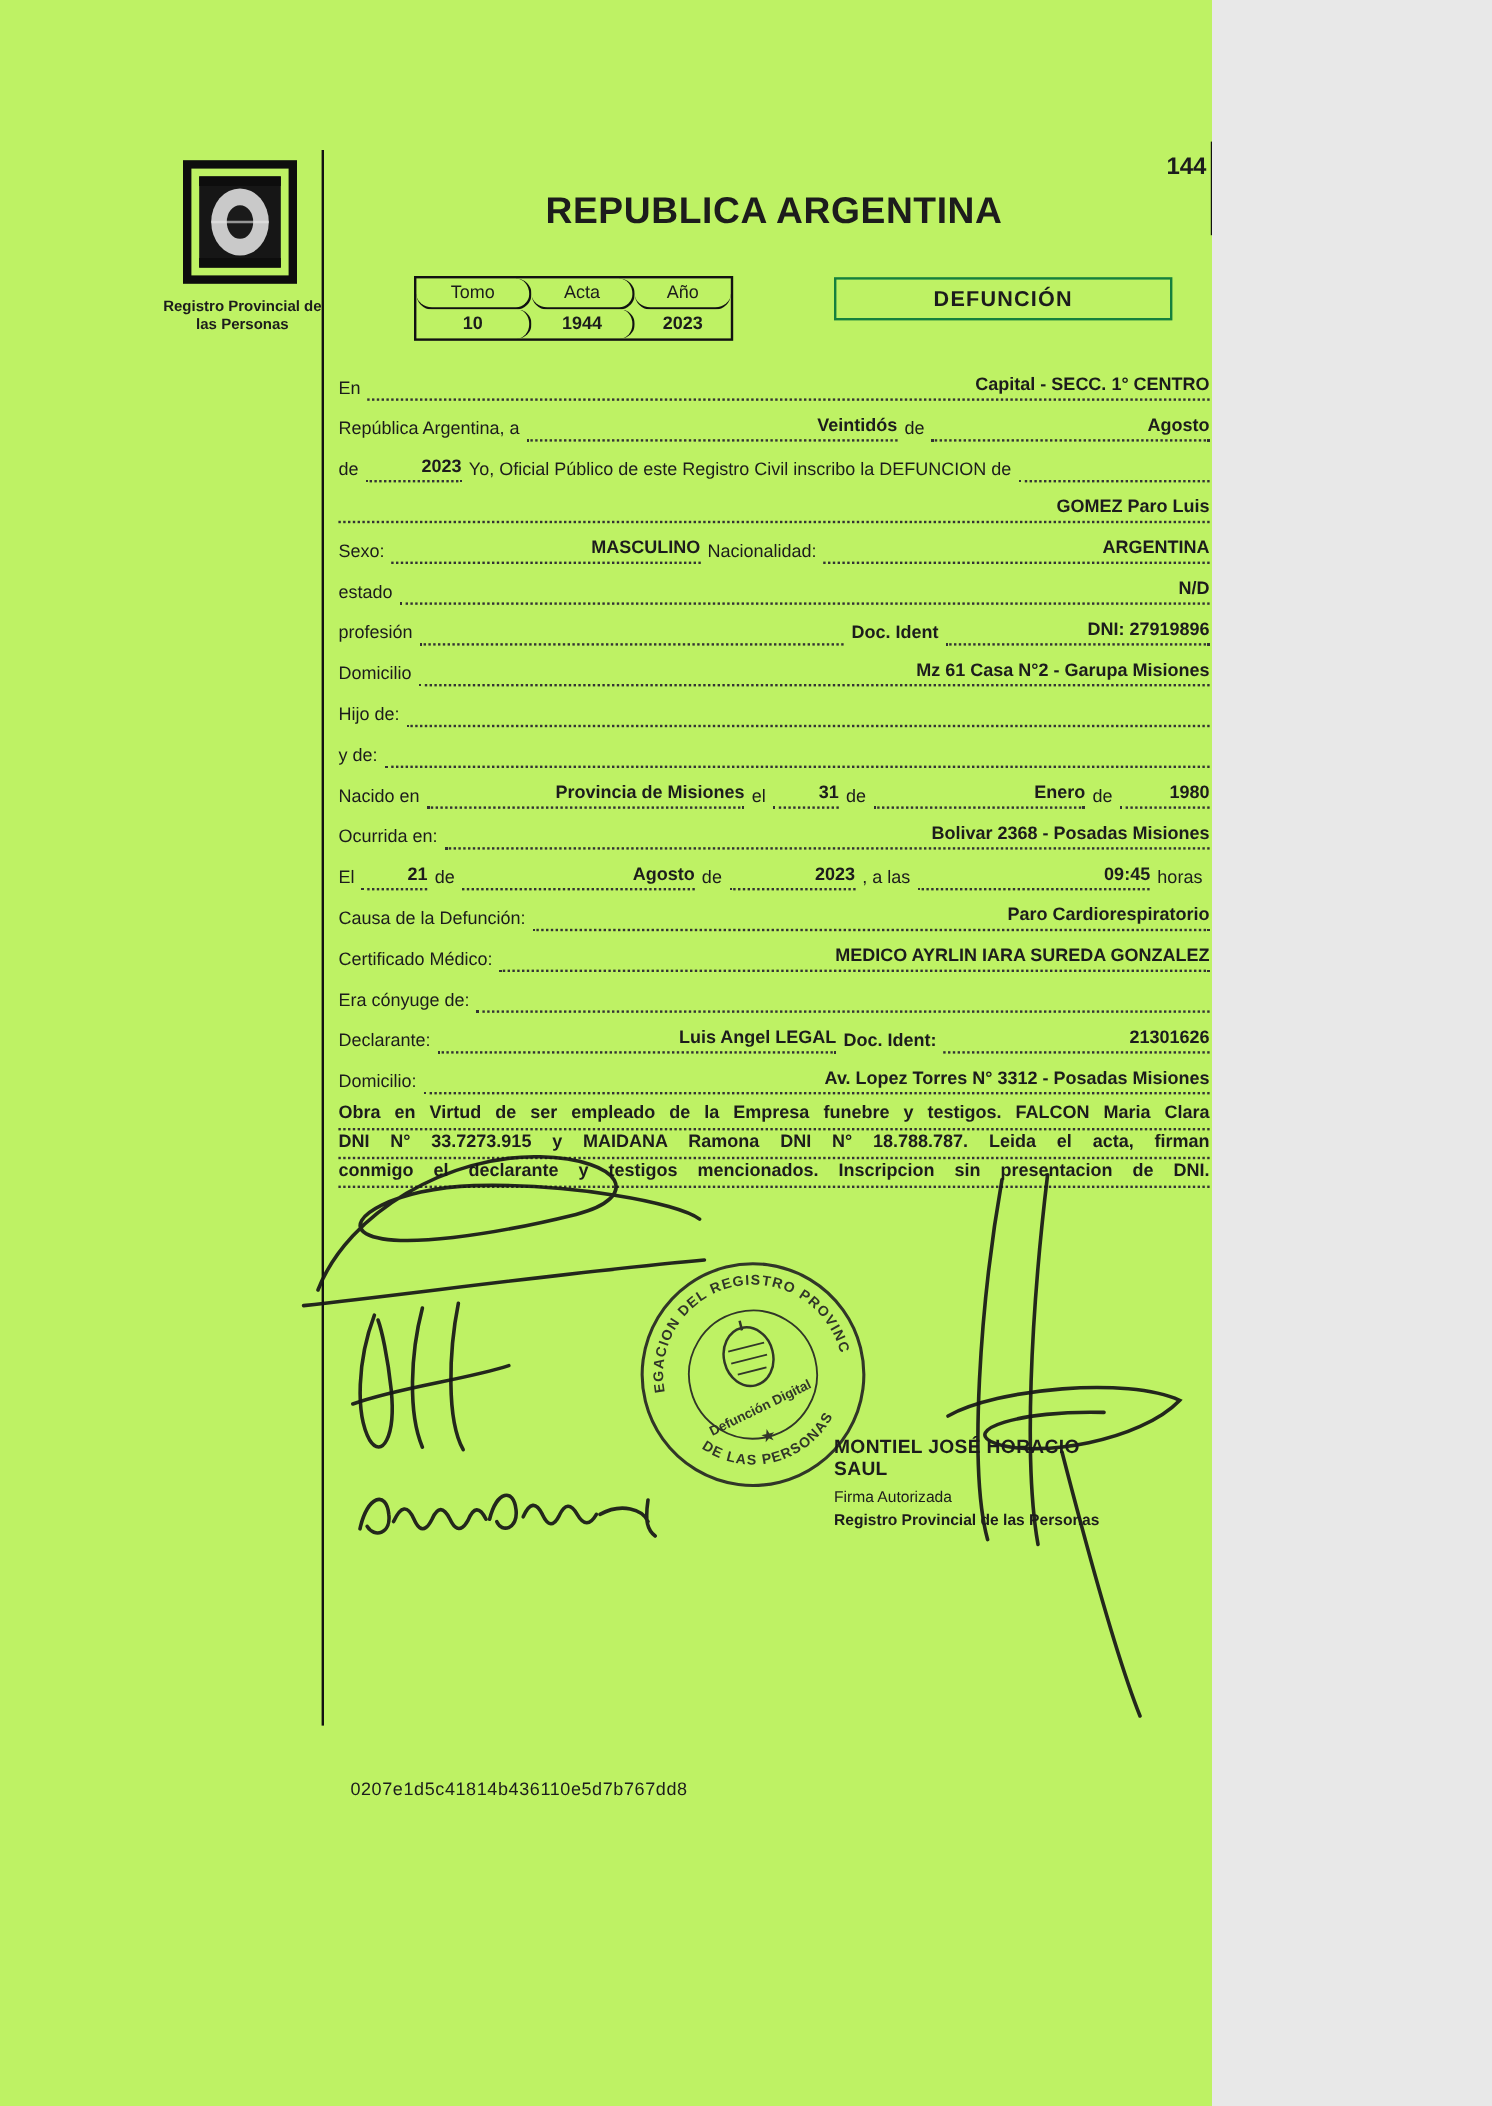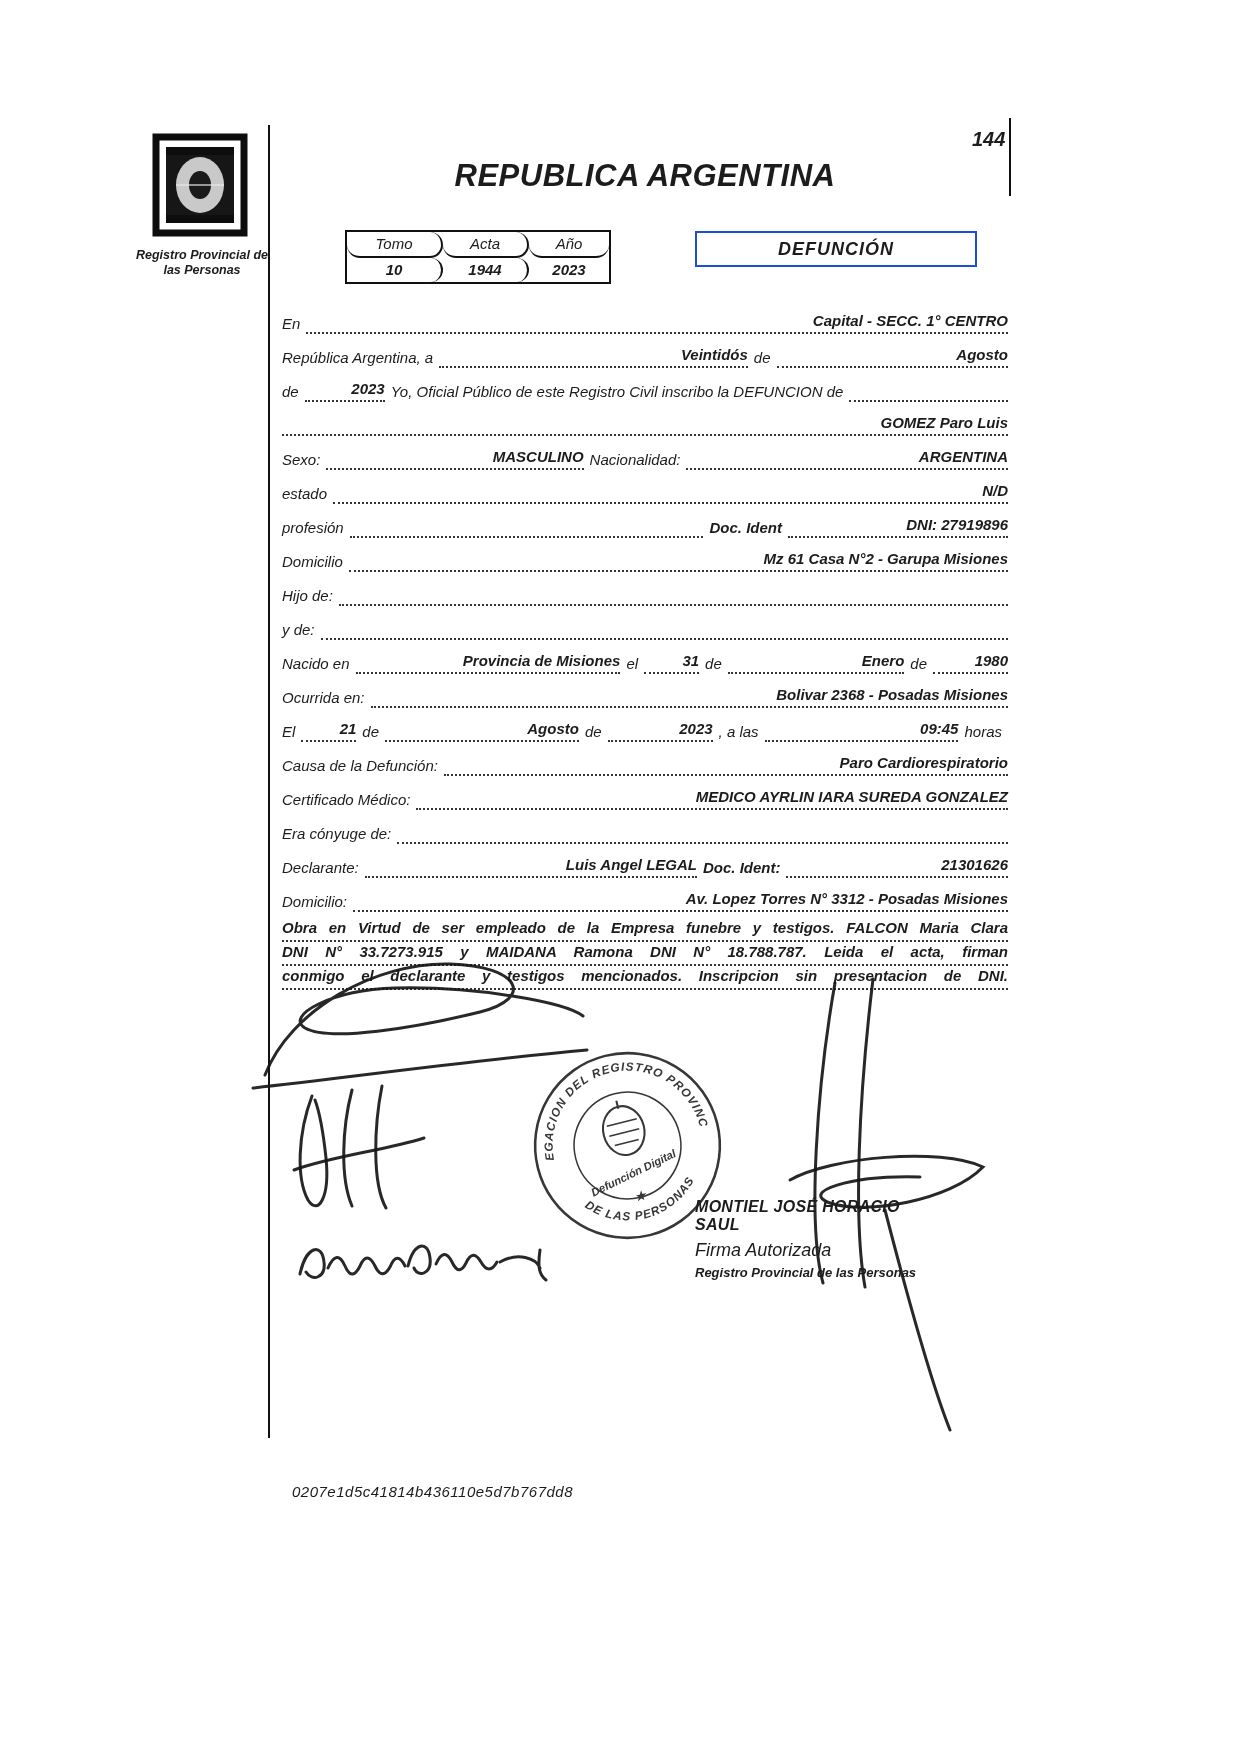--- a/index.html
+++ b/index.html
@@ -1,37 +1,37 @@
 <!DOCTYPE html>
 <html><head>
 <meta charset="utf-8">
 <style>
   html,body{margin:0;padding:0;background:#e8e8e8;}
   .page{
-    position:relative;width:1243px;height:1755px;background:#ffffff;
-    font-family:"Liberation Sans",sans-serif;color:#1c1c1c;overflow:hidden;font-style:italic;
+    position:relative;width:1010px;height:1755px;background:#bef264;
+    font-family:"Liberation Sans",sans-serif;color:#1c1c1c;overflow:hidden;
   }
   
   .page-num{position:absolute;top:128px;left:972px;font-size:20px;font-weight:bold;}
   .corner-line{position:absolute;top:118px;left:1009px;width:2px;height:78px;background:#111;}
   .left-border{position:absolute;top:125px;left:268px;width:2px;height:1313px;background:#111;}
   .logo{position:absolute;top:133px;left:152px;}
   .logo-caption{position:absolute;top:248px;left:112px;width:180px;text-align:center;
     font-size:12.5px;font-weight:bold;line-height:15px;}
   .doc-title{position:absolute;top:158px;left:282px;width:726px;text-align:center;
     font-size:31px;font-weight:bold;letter-spacing:.5px;}
   
   .record-table{position:absolute;top:230px;left:345px;display:grid;
     grid-template-columns:96px 86px 80px;border:2px solid #111;}
   .record-table .cell{border-right:2px solid #111;border-bottom:2px solid #111;
     height:24px;line-height:24px;text-align:center;font-size:15px;border-radius:13px;}
   .record-table .cell:nth-child(3n){border-right:none;}
   .record-table .cell.last{border-bottom:none;}
   .record-table .val{font-weight:bold;}
-  .type-box{position:absolute;top:231px;left:695px;width:278px;height:32px;border:2px solid #1d4ed8;
+  .type-box{position:absolute;top:231px;left:695px;width:278px;height:32px;border:2px solid #15803d;
     text-align:center;line-height:32px;font-size:18px;font-weight:bold;letter-spacing:1px;}
   
   .form{position:absolute;top:300px;left:282px;width:726px;}
   .row{display:flex;align-items:flex-end;height:34px;font-size:15px;}
   .lbl{white-space:nowrap;padding:0 6px 2px 0;}
   .lbl.b{font-weight:bold;}
   .lbl.pad{padding-left:6px;}
   .seg{border-bottom:2px dotted #333;text-align:right;font-weight:bold;
     padding-bottom:1px;min-width:28px;min-height:19px;}
   .grow{flex:1;}
@@ -40,21 +40,21 @@
   .para{margin-top:6px;font-weight:bold;font-size:15px;}
   .para .pline{border-bottom:2px dotted #333;line-height:20px;height:22px;
     text-align:justify;text-align-last:justify;}
   
   .sig{position:absolute;}
   .sig svg path{fill:none;stroke:#161616;stroke-width:3;stroke-linecap:round;opacity:.92;}
   .seal{position:absolute;top:1048px;left:530px;width:195px;height:195px;transform:rotate(-14deg);opacity:.9;}
   .seal text{font-family:"Liberation Sans",sans-serif;font-weight:bold;fill:#222;}
   .officer{position:absolute;top:1198px;left:695px;width:248px;text-align:left;}
   .officer .name{font-size:16px;font-weight:bold;letter-spacing:.3px;}
-  .officer .l2{font-size:18px;margin-top:6px;}
+  .officer .l2{font-size:13px;margin-top:6px;}
   .officer .l3{font-size:13px;font-weight:bold;margin-top:4px;}
   .hash{position:absolute;top:1483px;left:292px;font-size:15px;letter-spacing:.5px;}
 </style>
 </head>
 <body>
 
 <div class="page">
 
   <div class="page-num">144</div>
   <div class="corner-line"></div>

